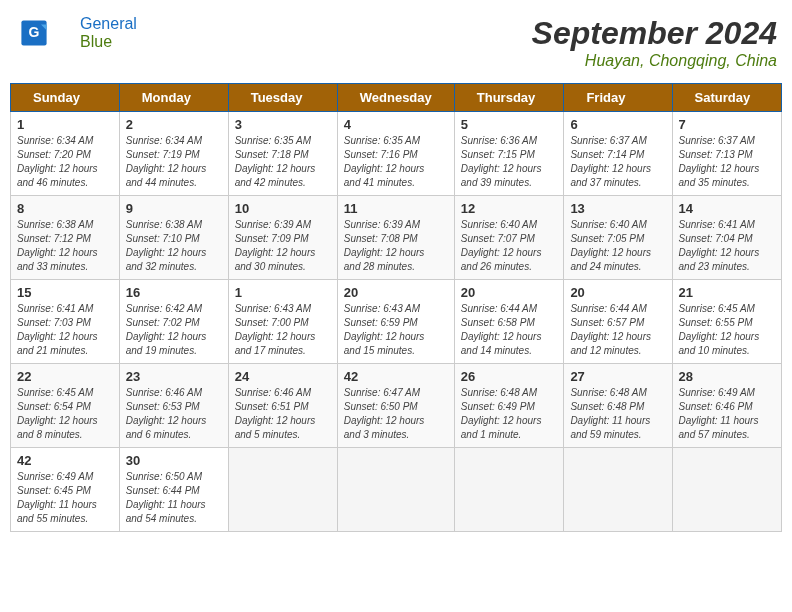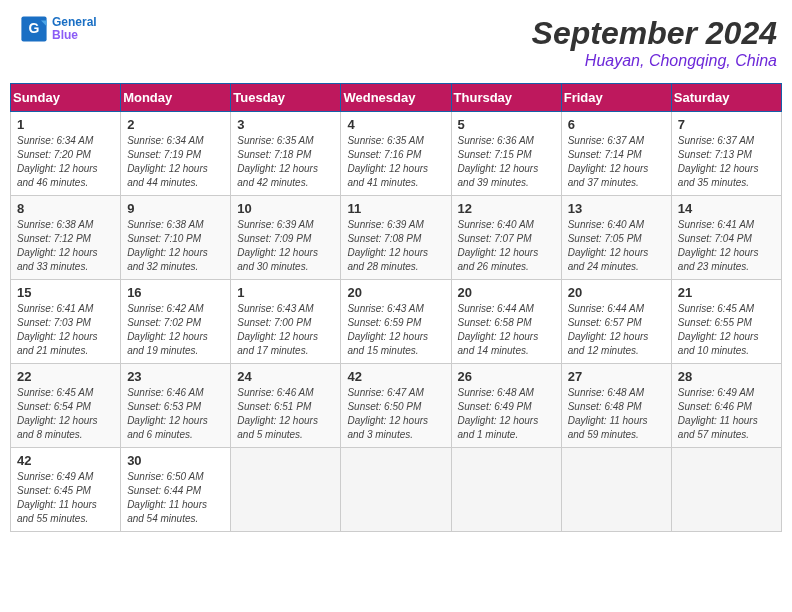--- a/index.html
+++ b/index.html
@@ -16,55 +16,56 @@
       align-items: flex-start;
       margin-bottom: 8px;
       padding: 5px 5px 5px 10px;
     }
     .logo {
       display: flex;
       align-items: center;
       gap: 4px;
     }
     .logo-text {
-      font-size: 12px;
-      font-weight: bold;
+      font-size: 16px;
+      font-weight: normal;
       color: #333;
       line-height: 1.1;
+      margin-left: 28px;
     }
     .logo-text span {
       color: #1a6fc4;
     }
     .logo-icon {
       width: 28px;
       height: 28px;
     }
     .title-block {
       text-align: right;
       font-style: italic;
     }
     .month-title {
       font-size: 32px;
       font-weight: bold;
       color: #333;
     }
     .location-title {
       font-size: 16px;
-      color: #6d28d9;
+      color: #4d7c0f;
     }
     .calendar {
       width: 100%;
       border-collapse: collapse;
       border: 1px solid #ccc;
     }
     .calendar th {
-      background-color: #be185d;
+      background-color: #a16207;
       color: #fff;
       text-align: left;
-      padding: 6px 2px;
+      padding: 6px 22px;
       font-size: 13px;
       font-weight: bold;
       border: 1px solid #1560aa;
     }
     .calendar td {
       vertical-align: top;
       padding: 5px 6px;
       border: 1px solid #ccc;
       font-size: 10.5px;
       color: #333;
@@ -96,21 +97,21 @@
 <div class="header">
   <div class="logo">
     <svg class="logo-icon" viewBox="0 0 40 40">
       <rect x="2" y="2" width="36" height="36" rx="3" fill="#1a6fc4"></rect>
       <text x="20" y="26" text-anchor="middle" fill="white" font-size="20" font-weight="bold" font-family="Arial">G</text>
       <polygon points="30,8 38,8 38,16" fill="#4da6e8"></polygon>
     </svg>
     <div>
       <div class="logo-text">
         <span>General</span><br>
-        <span style="color:#8b5cf6;">Blue</span>
+        <span style="color:#4d7c0f;">Blue</span>
       </div>
     </div>
   </div>
   <div class="title-block">
     <div class="month-title">September 2024</div>
     <div class="location-title">Huayan, Chongqing, China</div>
   </div>
 </div>
 
 <table class="calendar">

